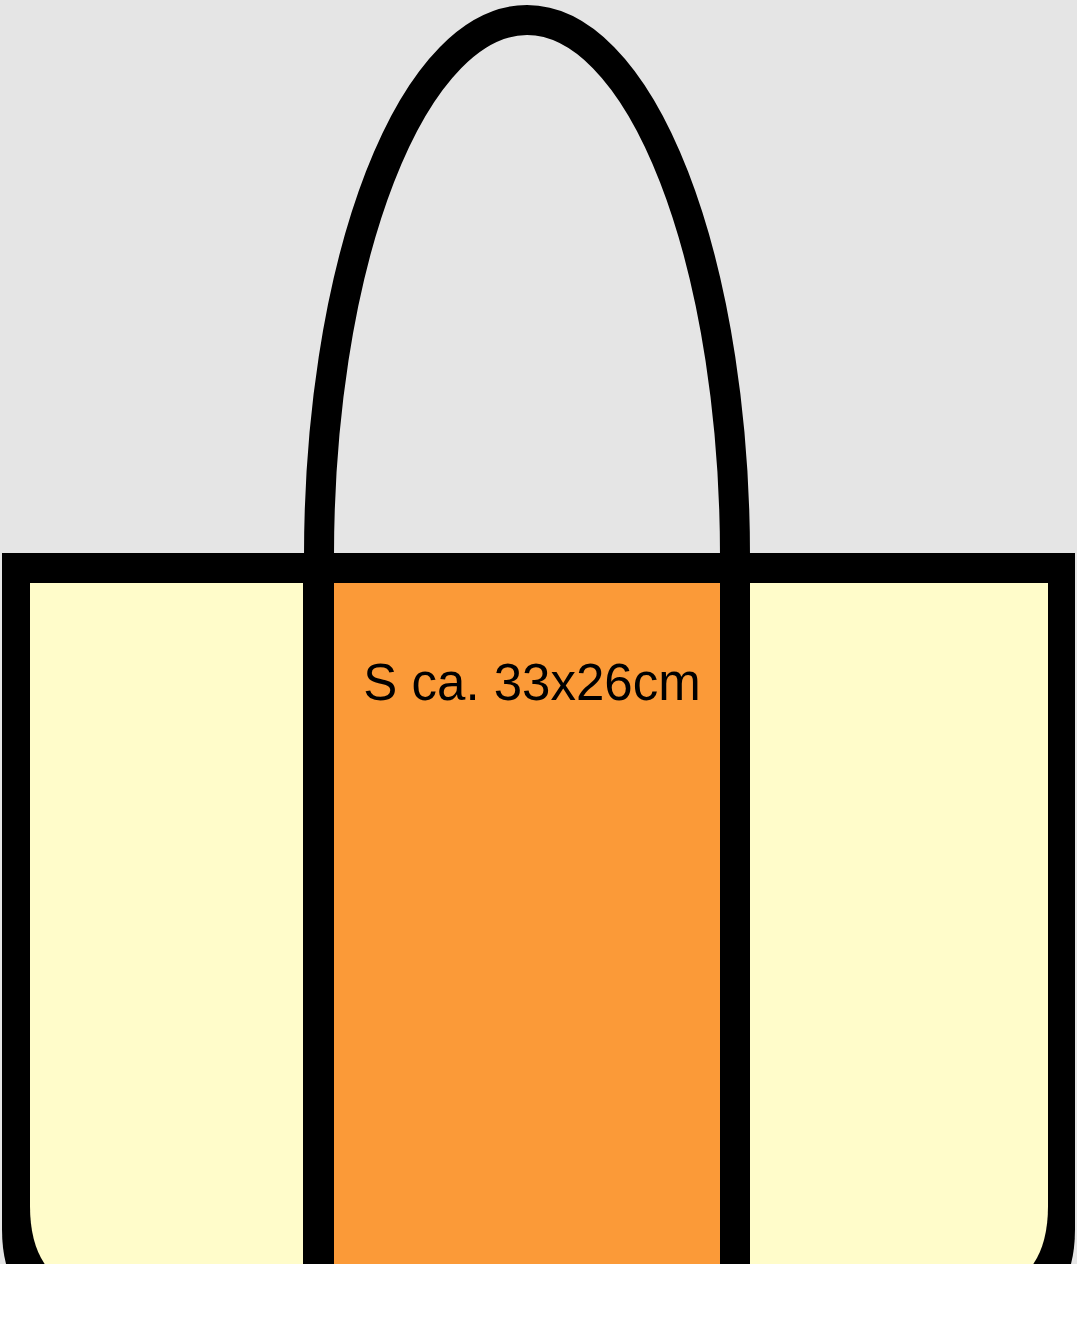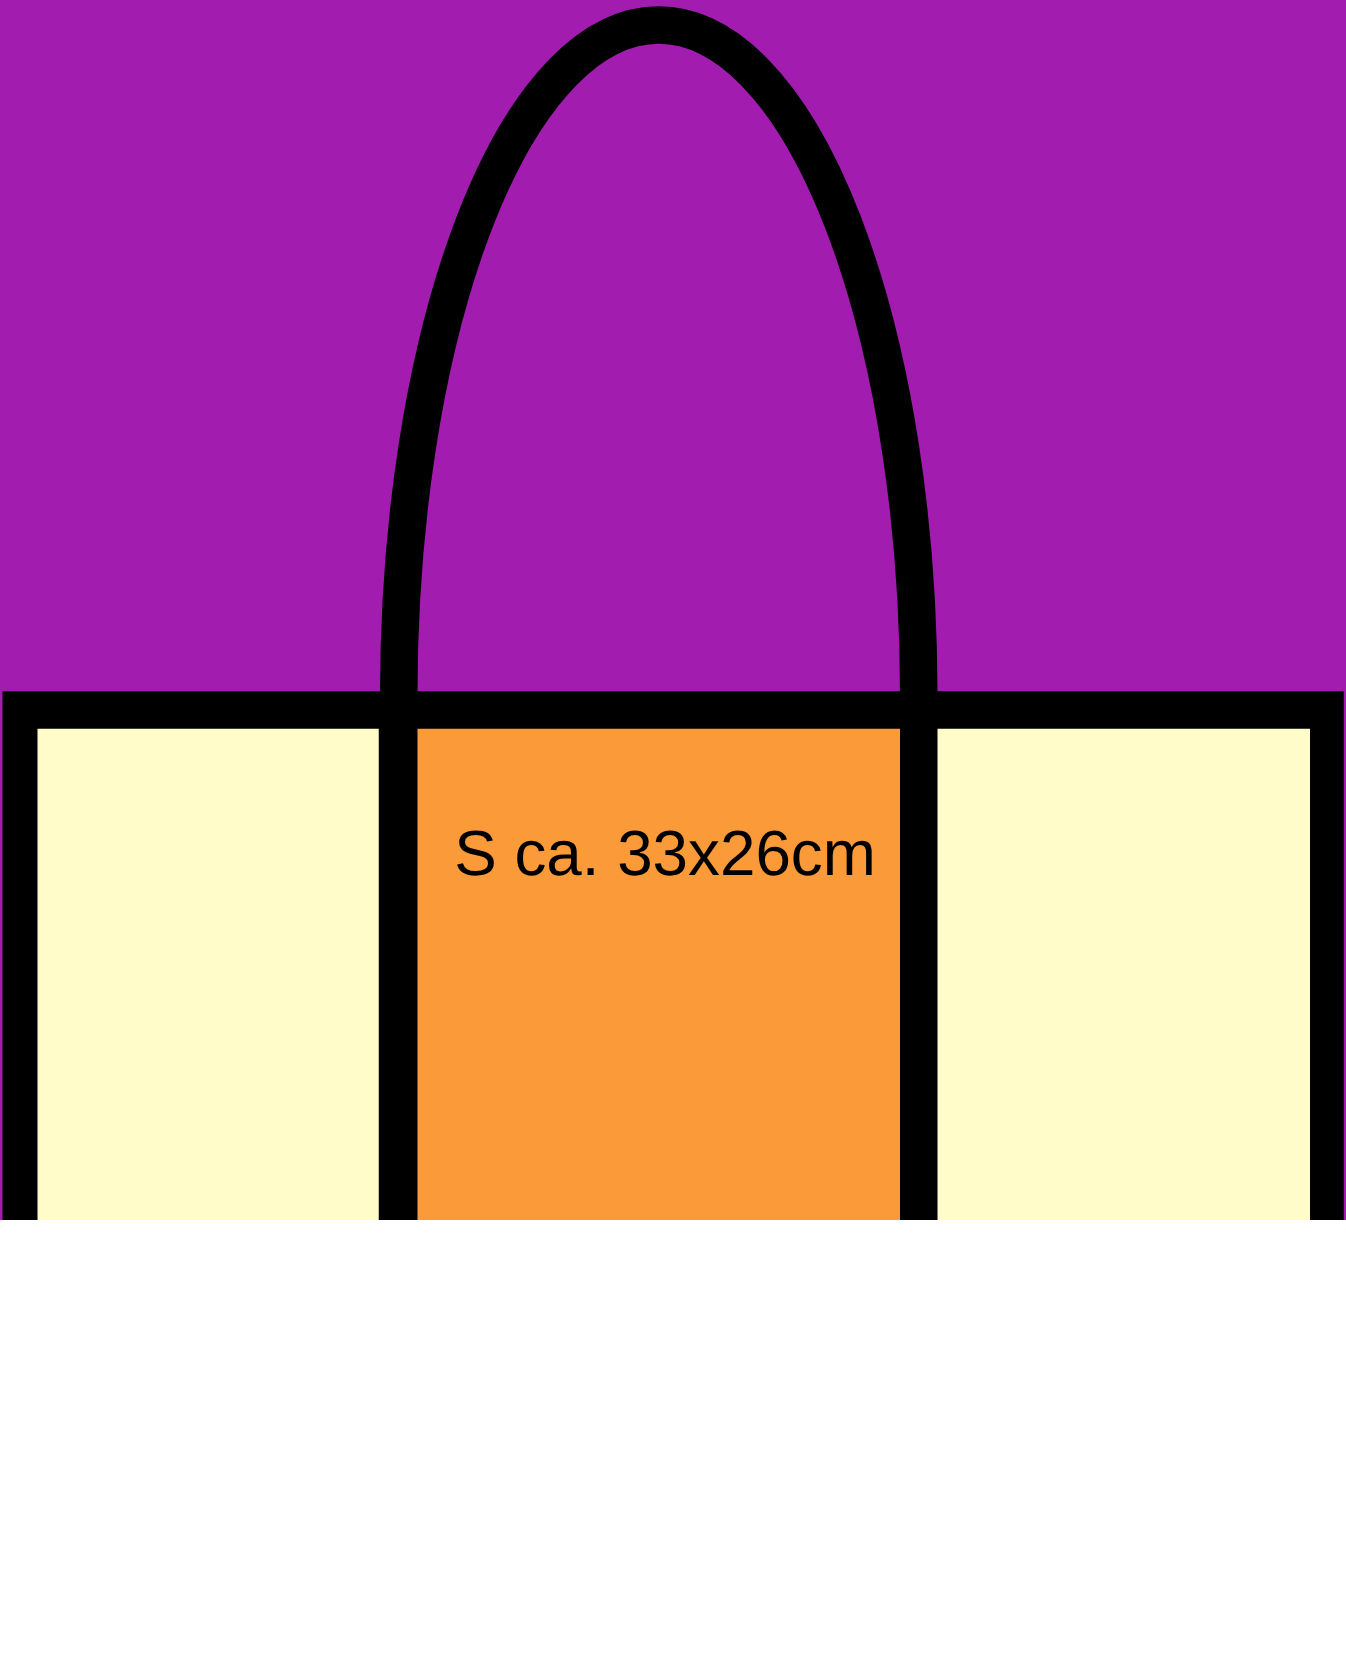--- a/index.html
+++ b/index.html
@@ -3,22 +3,22 @@
 <meta charset="utf-8">
 <style>
   html, body {
     margin: 0;
     padding: 0;
     background: #ffffff;
   }
   .stage {
     position: relative;
     width: 1077px;
-    height: 976px;
-    background: #a21caf;
+    height: 1264px;
+    background: #e5e5e5;
     overflow: hidden;
     font-family: "Liberation Sans", sans-serif;
   }
   .stage svg {
     display: block;
     width: 1077px;
     height: 1328px;
   }
   .print-label {
     font-family: "Liberation Sans", sans-serif;

